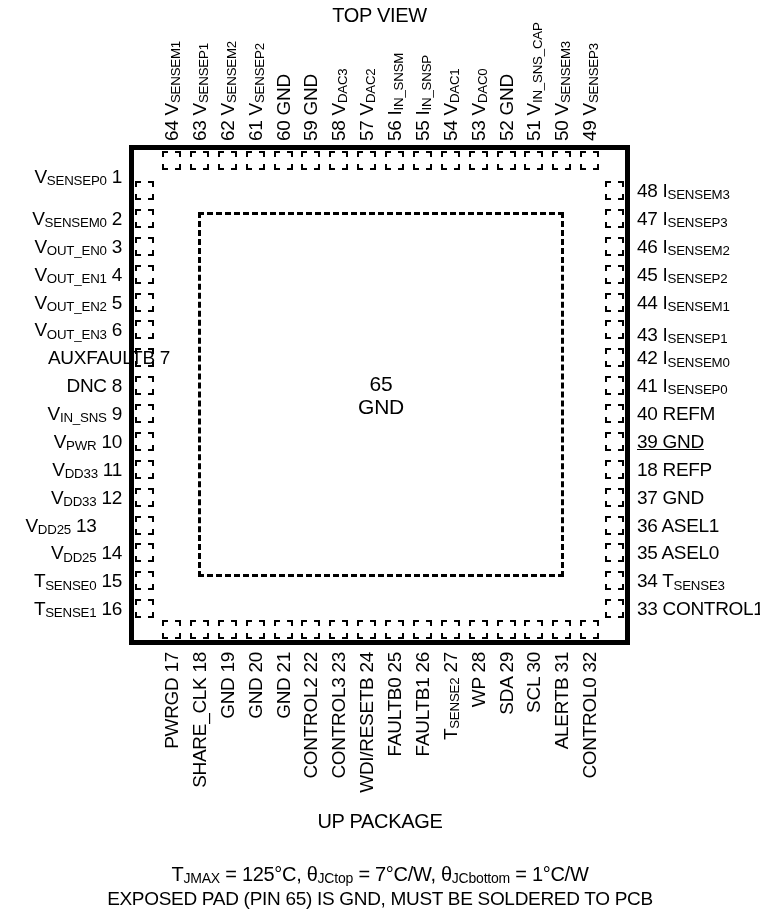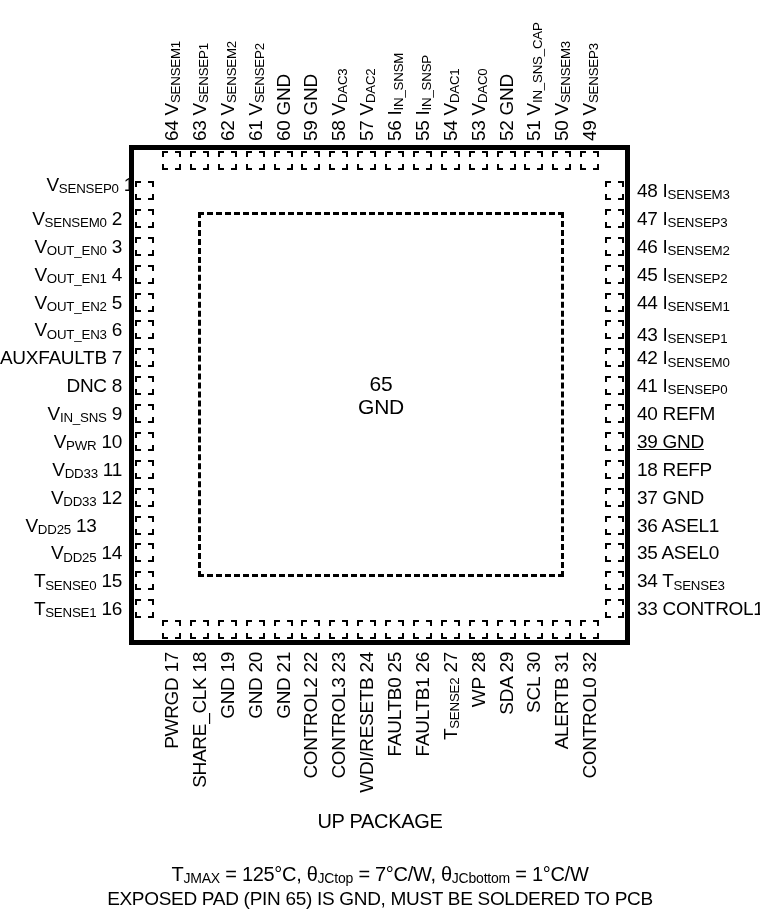--- a/index.html
+++ b/index.html
@@ -46,44 +46,45 @@
   .f1{top:810px;font-size:20px;line-height:22px;}
   .f2{top:836px;font-size:20px;line-height:22px;}
   .f3{top:863px;font-size:20px;line-height:22px;}
   .f4{top:888px;font-size:19px;line-height:21px;}
 </style>
 </head>
 <body>
 
 <div class="canvas">
 
+  <div class="top-view"><span>TOP VIEW</span></div>
 
   <div class="package"></div>
   <div class="epad"></div>
 
   <div class="center-label">
     <div><span>65</span></div>
     <div><span>GND</span></div>
   </div>
 
   <div id="pins">
       <div class="pad" style="left: 135px; top: 181.1px;"></div>
-      <div class="pin-label pl-left" style="top: 174px; padding-left: 12px;"><span>V</span><span class="ss">SENSEP0</span><span> 1</span></div>
+      <div class="pin-label pl-left" style="top: 166px;"><span>V</span><span class="ss">SENSEP0</span><span> 1</span></div>
       <div class="pad" style="left: 135px; top: 208.97px;"></div>
       <div class="pin-label pl-left" style="top: 207.97px;"><span>V</span><span class="ss">SENSEM0</span><span> 2</span></div>
       <div class="pad" style="left: 135px; top: 236.84px;"></div>
       <div class="pin-label pl-left" style="top: 235.84px;"><span>V</span><span class="ss">OUT_EN0</span><span> 3</span></div>
       <div class="pad" style="left: 135px; top: 264.71px;"></div>
       <div class="pin-label pl-left" style="top: 263.71px;"><span>V</span><span class="ss">OUT_EN1</span><span> 4</span></div>
       <div class="pad" style="left: 135px; top: 292.58px;"></div>
       <div class="pin-label pl-left" style="top: 291.58px;"><span>V</span><span class="ss">OUT_EN2</span><span> 5</span></div>
       <div class="pad" style="left: 135px; top: 320.45px;"></div>
       <div class="pin-label pl-left" style="top: 319.45px;"><span>V</span><span class="ss">OUT_EN3</span><span> 6</span></div>
       <div class="pad" style="left: 135px; top: 348.32px;"></div>
-      <div class="pin-label pl-left" style="top: 347.32px;"><span>AUXFAULTB 7</span></div>
+      <div class="pin-label pl-left" style="top: 347.32px; padding-left: 48px;"><span>AUXFAULTB 7</span></div>
       <div class="pad" style="left: 135px; top: 376.19px;"></div>
       <div class="pin-label pl-left" style="top: 375.19px;"><span>DNC 8</span></div>
       <div class="pad" style="left: 135px; top: 404.06px;"></div>
       <div class="pin-label pl-left" style="top: 403.06px;"><span>V</span><span class="ss">IN_SNS</span><span> 9</span></div>
       <div class="pad" style="left: 135px; top: 431.93px;"></div>
       <div class="pin-label pl-left" style="top: 430.93px;"><span>V</span><span class="ss">PWR</span><span> 10</span></div>
       <div class="pad" style="left: 135px; top: 459.8px;"></div>
       <div class="pin-label pl-left" style="top: 458.8px;"><span>V</span><span class="ss">DD33</span><span> 11</span></div>
       <div class="pad" style="left: 135px; top: 487.67px;"></div>
       <div class="pin-label pl-left" style="top: 486.67px;"><span>V</span><span class="ss">DD33</span><span> 12</span></div>

